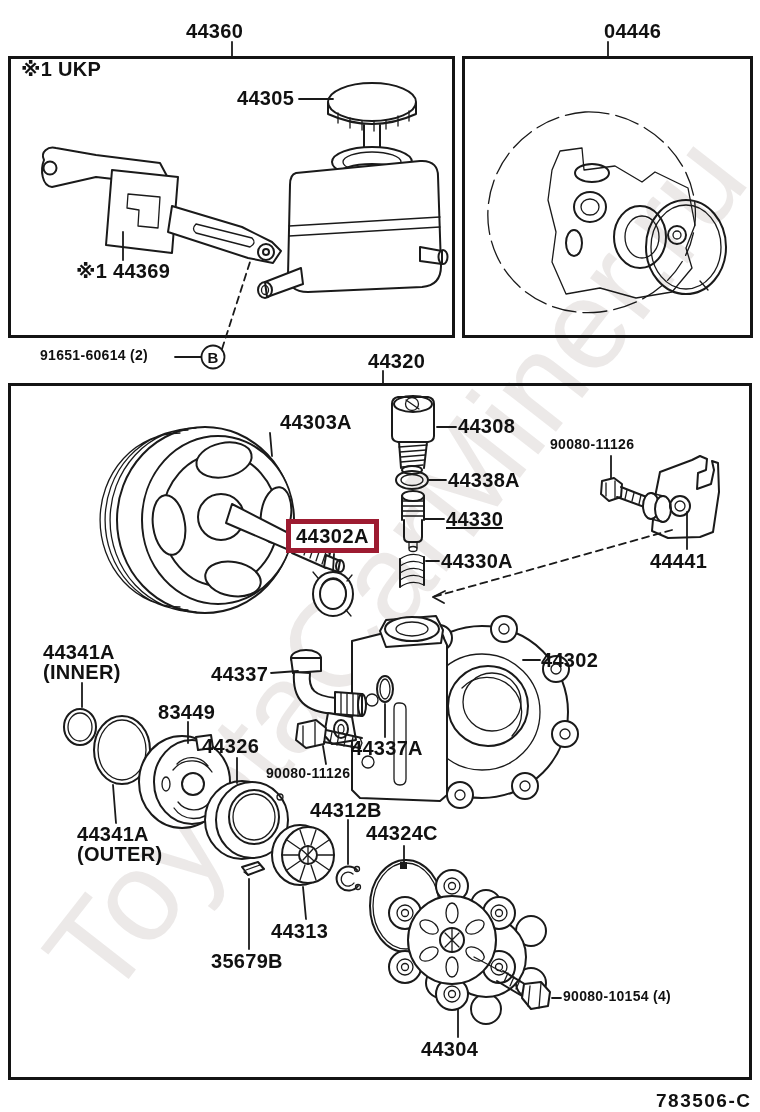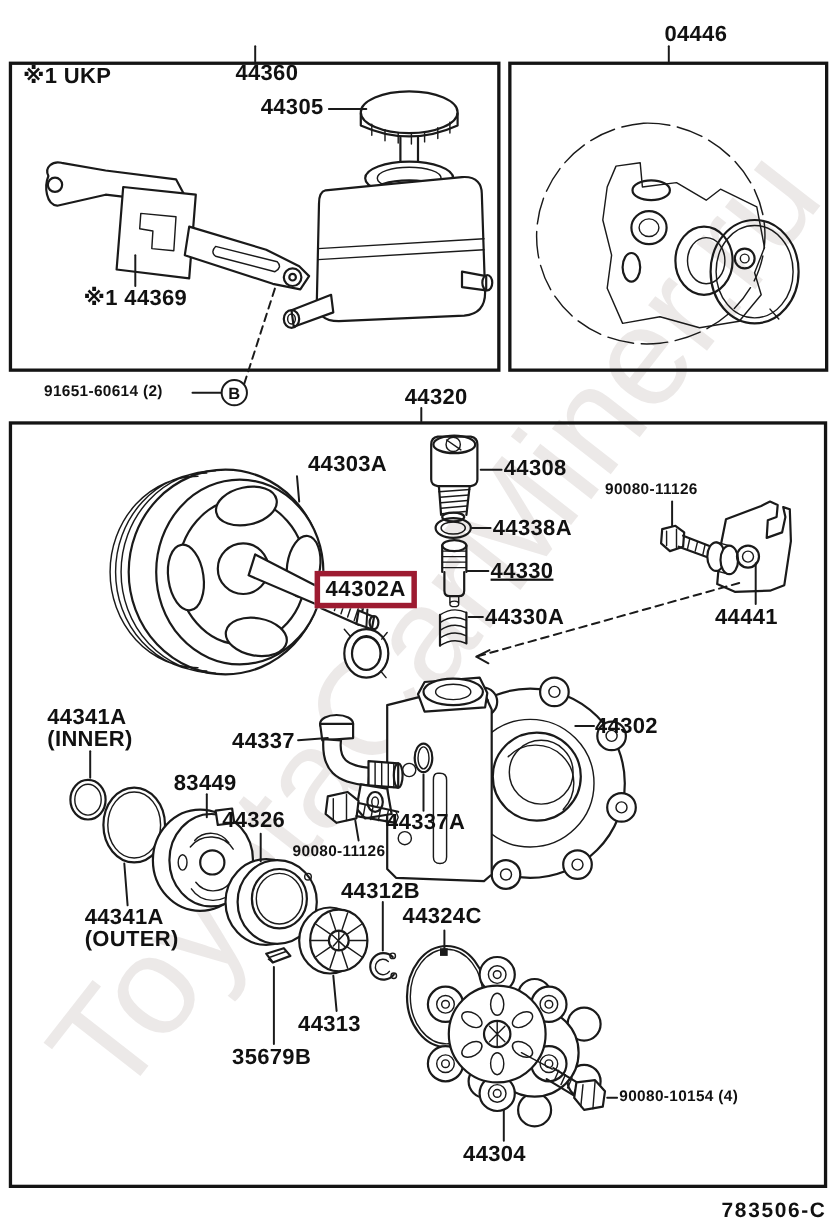--- a/index.html
+++ b/index.html
@@ -348,21 +348,21 @@
     <path class="dash" d="M672 530 L433 597"></path>
     <path class="lead" d="M433 597 L445 591 M433 597 L444 603"></path>
   </g>
 
   <g>
     <circle cx="213" cy="357" r="11.5" class="lead"></circle>
     <text x="213" y="363" font-size="15" text-anchor="middle">B</text>
   </g>
 </svg>
 
-<div class="label" style="left:214px; top:21px;margin-top:36px;">44360</div>
+<div class="label" style="left:186px; top:21px;">44360</div>
 <div class="label" style="left:604px; top:21px;">04446</div>
 <div class="label" style="left:21px; top:59px;">※1 UKP</div>
 <div class="label" style="left:237px; top:88px;">44305</div>
 <div class="label" style="left:76px; top:261px;">※1 44369</div>
 <div class="label sm" style="left:40px; top:348px;">91651-60614 (2)</div>
 <div class="label" style="left:368px; top:351px;">44320</div>
 <div class="label" style="left:234px; top:412px;margin-left:46px;">44303A</div>
 
 <div class="hl">
   <span>44302A</span>

